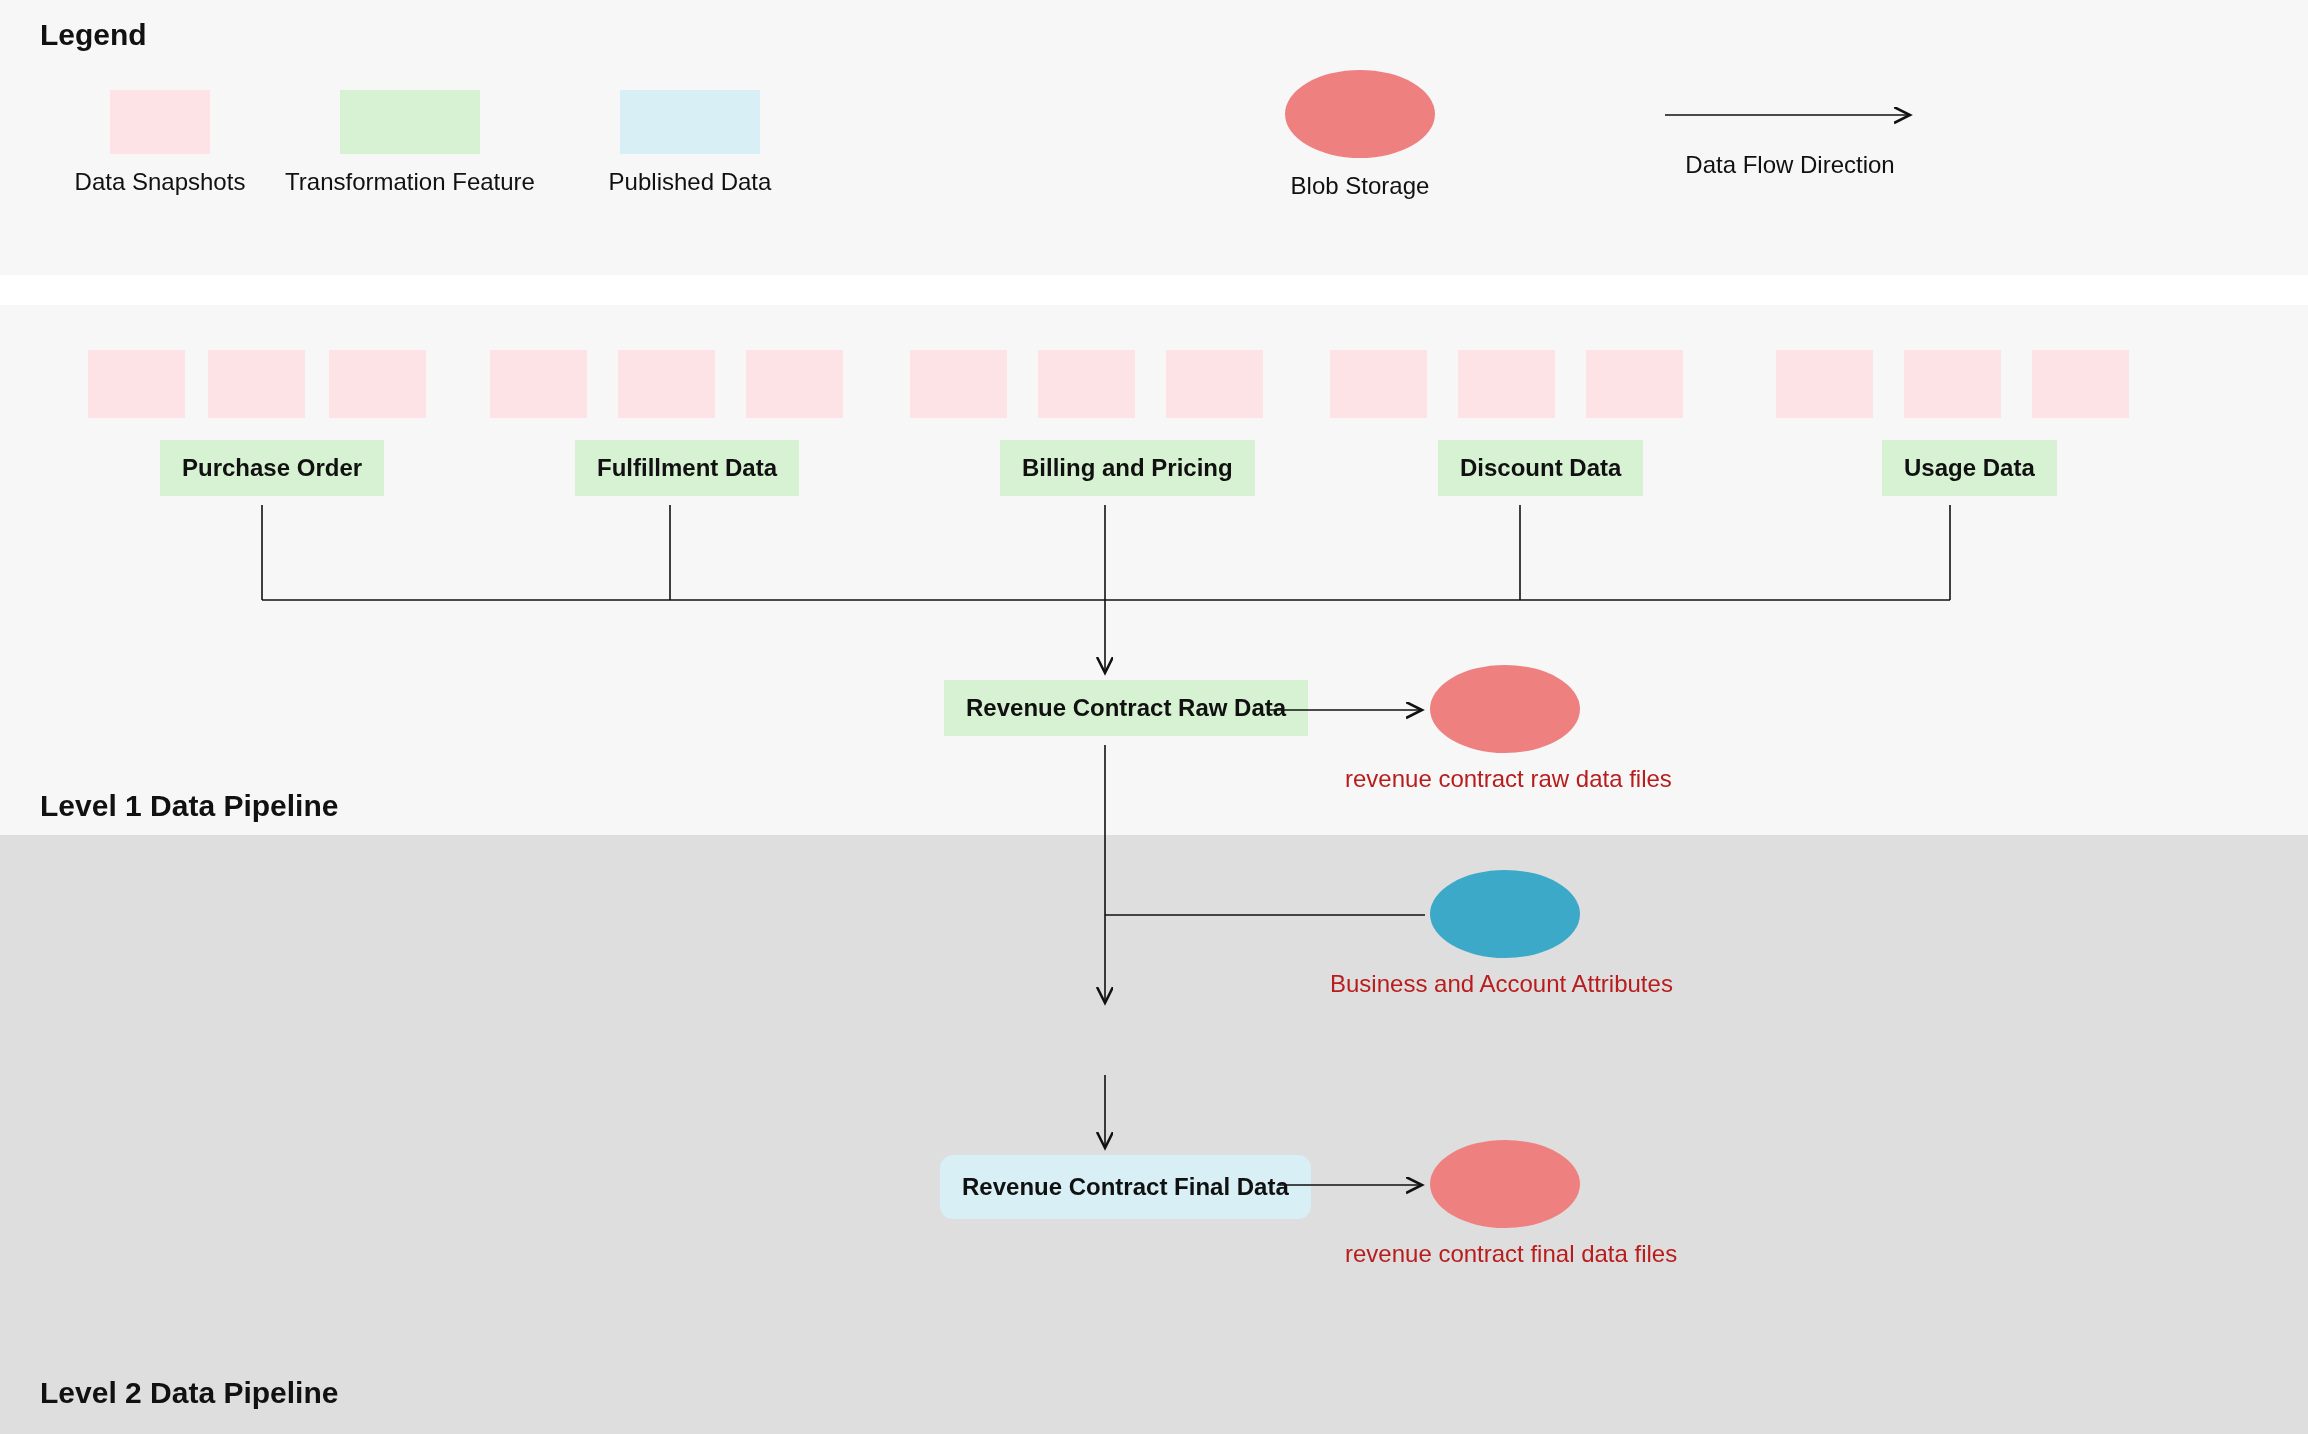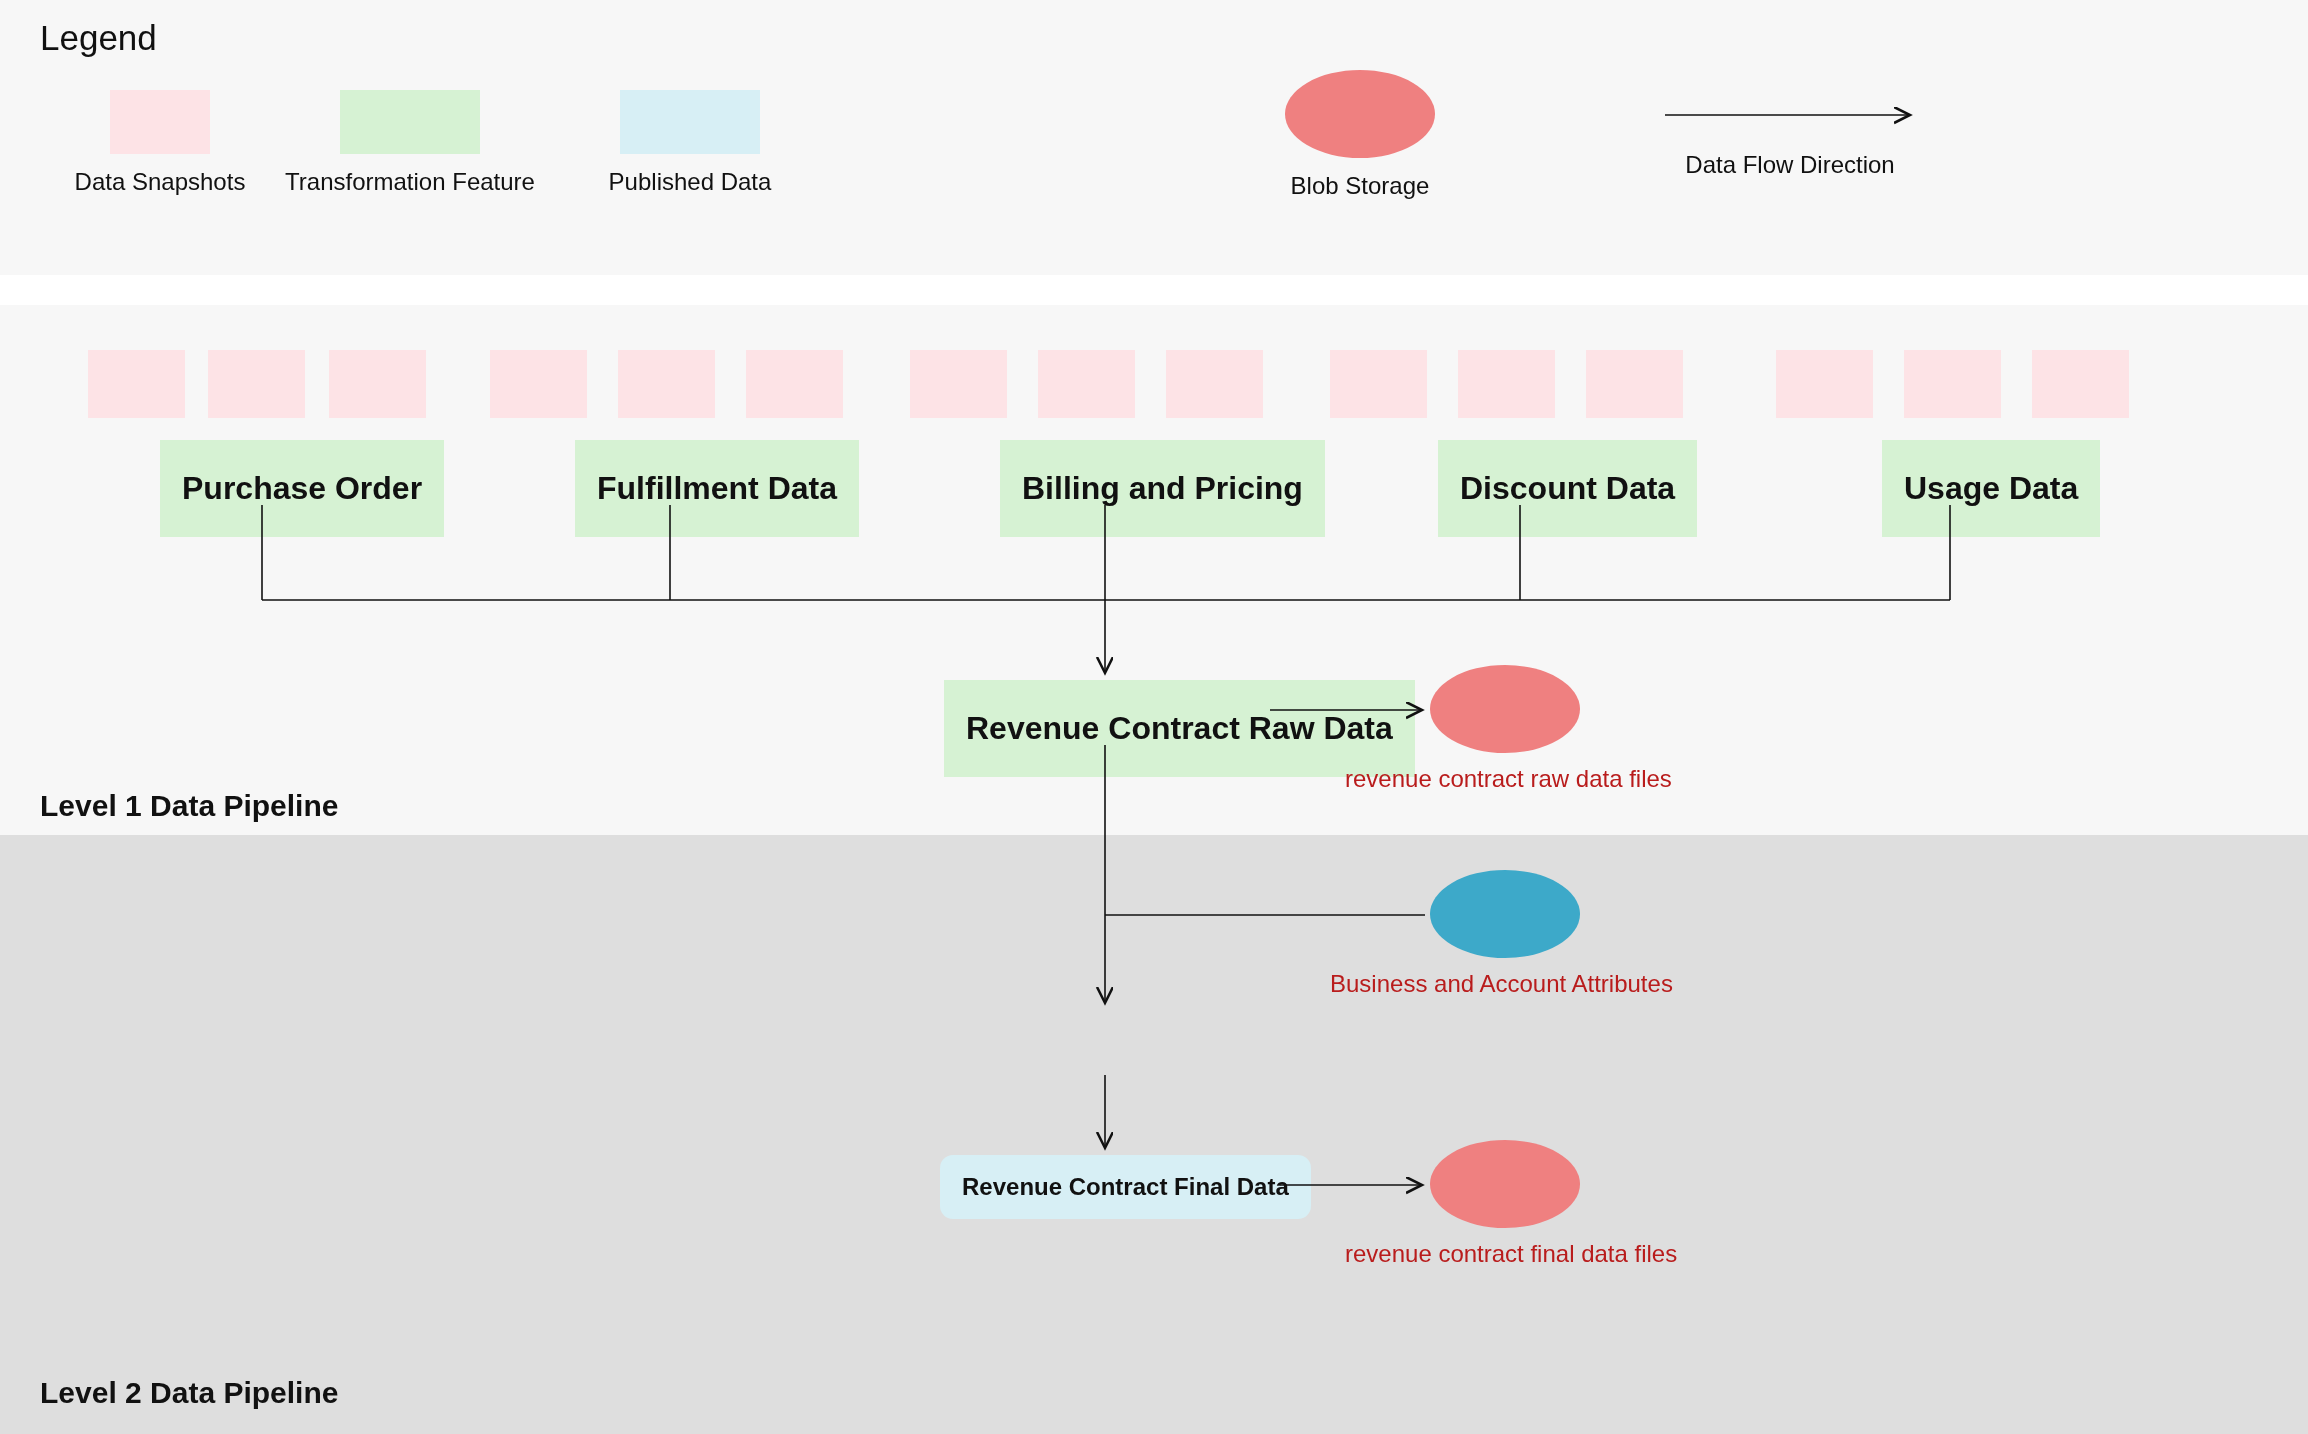--- a/index.html
+++ b/index.html
@@ -14,22 +14,22 @@
   }
   
   .legend-section {
     background: #f7f7f7;
     height: 275px;
   }
   .legend-title {
     position: absolute;
     left: 40px;
     top: 18px;
-    font-size: 35px;
-    font-weight: 400;
+    font-size: 30px;
+    font-weight: 700;
   }
   .legend-item {
     position: absolute;
     text-align: center;
   }
   .legend-label {
     margin-top: 14px;
     font-size: 24px;
     color: #111;
   }
@@ -82,24 +82,24 @@
   .abs { position: absolute; }
 
   .snapshot {
     background: #fde3e6;
     width: 97px;
     height: 68px;
   }
 
   .feature-box {
     background: #d6f2d3;
-    font-size: 32px;
+    font-size: 24px;
     font-weight: 600;
     color: #111;
-    padding: 30px 22px;
+    padding: 14px 22px;
     text-align: center;
     white-space: nowrap;
   }
   .published-box {
     background: #d7eff5;
     font-size: 24px;
     font-weight: 600;
     color: #111;
     padding: 18px 22px;
     text-align: center;

